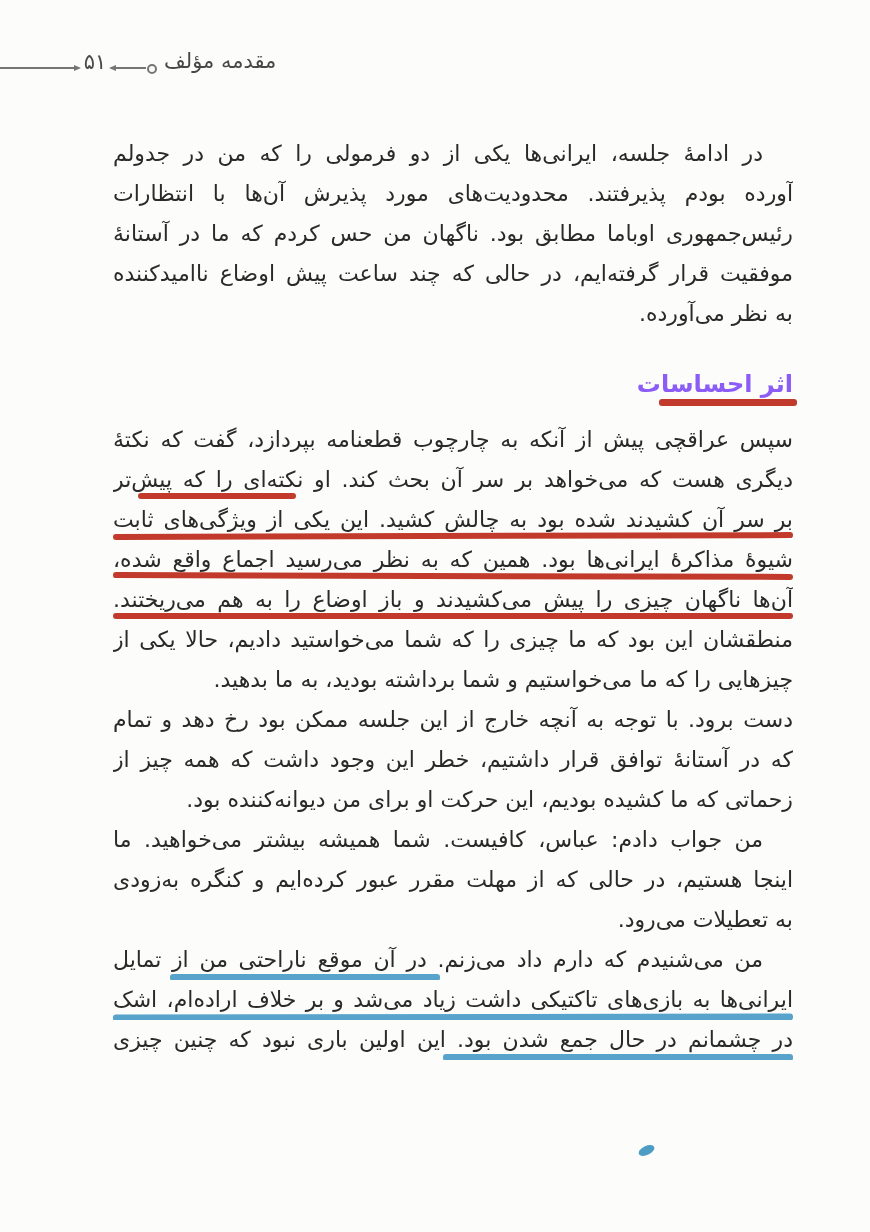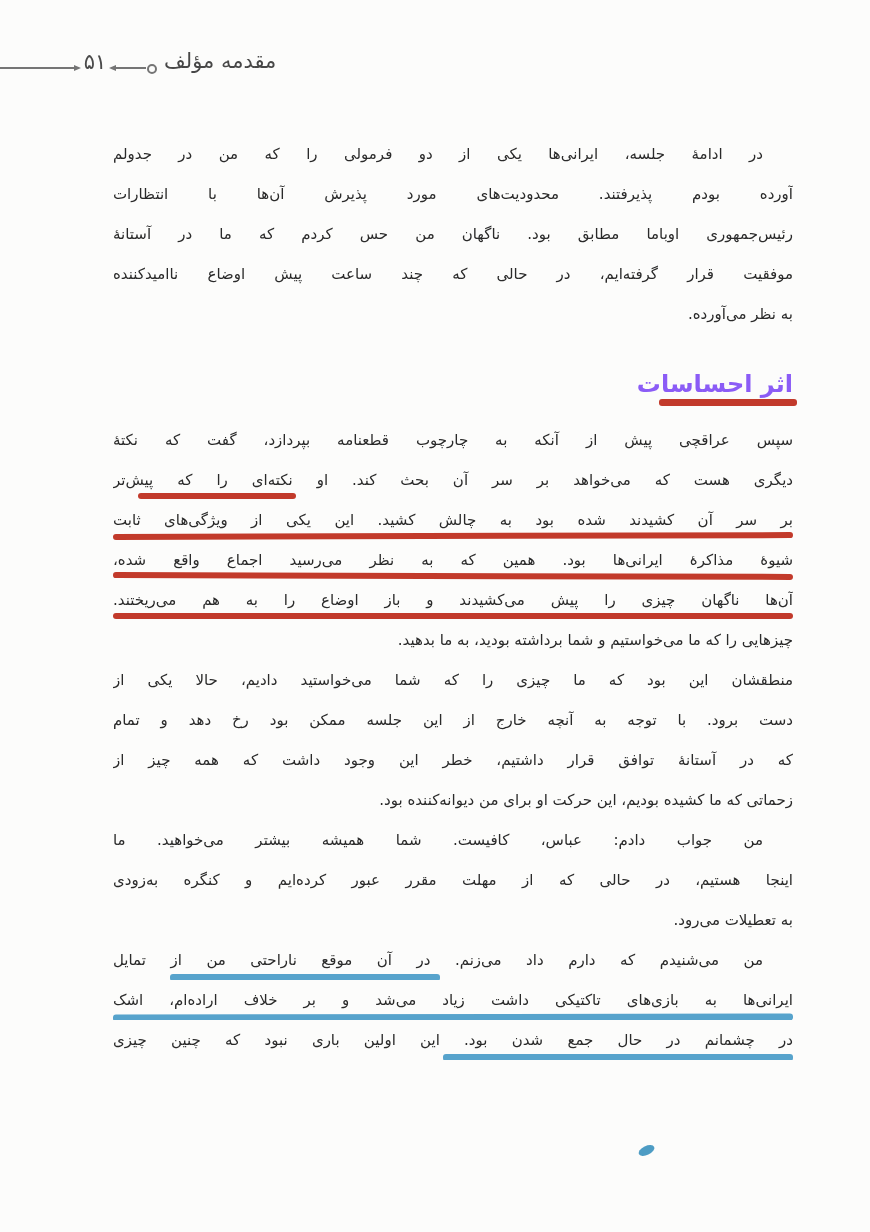--- a/index.html
+++ b/index.html
@@ -16,21 +16,21 @@
   .rule-short{left:116px;top:67px;width:30px;}
   .rule-short::before{content:"";position:absolute;left:-7px;top:-4px;
     border-right:7px solid #757575;border-top:3px solid transparent;border-bottom:3px solid transparent;}
   .rule-short::after{content:"";position:absolute;right:-11px;top:-5px;
     width:6px;height:6px;border:2px solid #757575;border-radius:50%;background:transparent;}
   .page-num{position:absolute;left:80px;top:50px;width:30px;text-align:center;
     font-size:21px;color:#4a4a4a;}
   .run-title{position:absolute;left:164px;top:49px;font-size:21px;color:#474747;direction:rtl;}
   
   .body{position:absolute;top:134px;right:77px;width:680px;direction:rtl;}
-  .line{position:relative;height:40px;line-height:40px;font-size:15px;
+  .line{position:relative;height:40px;line-height:40px;font-size:22px;
     text-align:justify;text-align-last:justify;overflow:hidden;}
   .line.ind{padding-right:30px;}
   .line.end{text-align-last:right;}
   .heading{position:relative;height:40px;line-height:40px;margin-top:30px;margin-bottom:16px;
     font-size:24px;font-weight:bold;color:#8b5cf6;text-align:right;}
   
   .u{position:absolute;height:6px;border-radius:3px;top:33px;}
   .u.red{background:#c23a2b;}
   .u.blue{background:#57a3cc;height:7px;top:34px;}
   .heading .u{top:35px;height:7px;}
@@ -70,22 +70,22 @@
       <span class="u red" style="left:0;width:680px;transform:rotate(-0.15deg);"></span>
     </div>
     <div class="line">
       <span>شیوهٔ مذاکرهٔ ایرانی‌ها بود. همین که به نظر می‌رسید اجماع واقع شده،</span>
       <span class="u red" style="left:0;width:680px;transform:rotate(0.15deg);"></span>
     </div>
     <div class="line">
       <span>آن‌ها ناگهان چیزی را پیش می‌کشیدند و باز اوضاع را به هم می‌ریختند.</span>
       <span class="u red" style="left:0;width:680px;"></span>
     </div>
+    <div class="line"><span>منطقشان این بود که ما چیزی را که شما می‌خواستید دادیم، حالا یکی از</span></div>
     <div class="line end"><span>چیزهایی را که ما می‌خواستیم و شما برداشته بودید، به ما بدهید.</span></div>
-    <div class="line"><span>منطقشان این بود که ما چیزی را که شما می‌خواستید دادیم، حالا یکی از</span></div>
 
     <div class="line"><span>دست برود. با توجه به آنچه خارج از این جلسه ممکن بود رخ دهد و تمام</span></div>
     <div class="line"><span>که در آستانهٔ توافق قرار داشتیم، خطر این وجود داشت که همه چیز از</span></div>
     <div class="line end"><span>زحماتی که ما کشیده بودیم، این حرکت او برای من دیوانه‌کننده بود.</span></div>
 
     <div class="line ind"><span>من جواب دادم: عباس، کافیست. شما همیشه بیشتر می‌خواهید. ما</span></div>
     <div class="line"><span>اینجا هستیم، در حالی که از مهلت مقرر عبور کرده‌ایم و کنگره به‌زودی</span></div>
     <div class="line end"><span>به تعطیلات می‌رود.</span></div>
 
     <div class="line ind">

